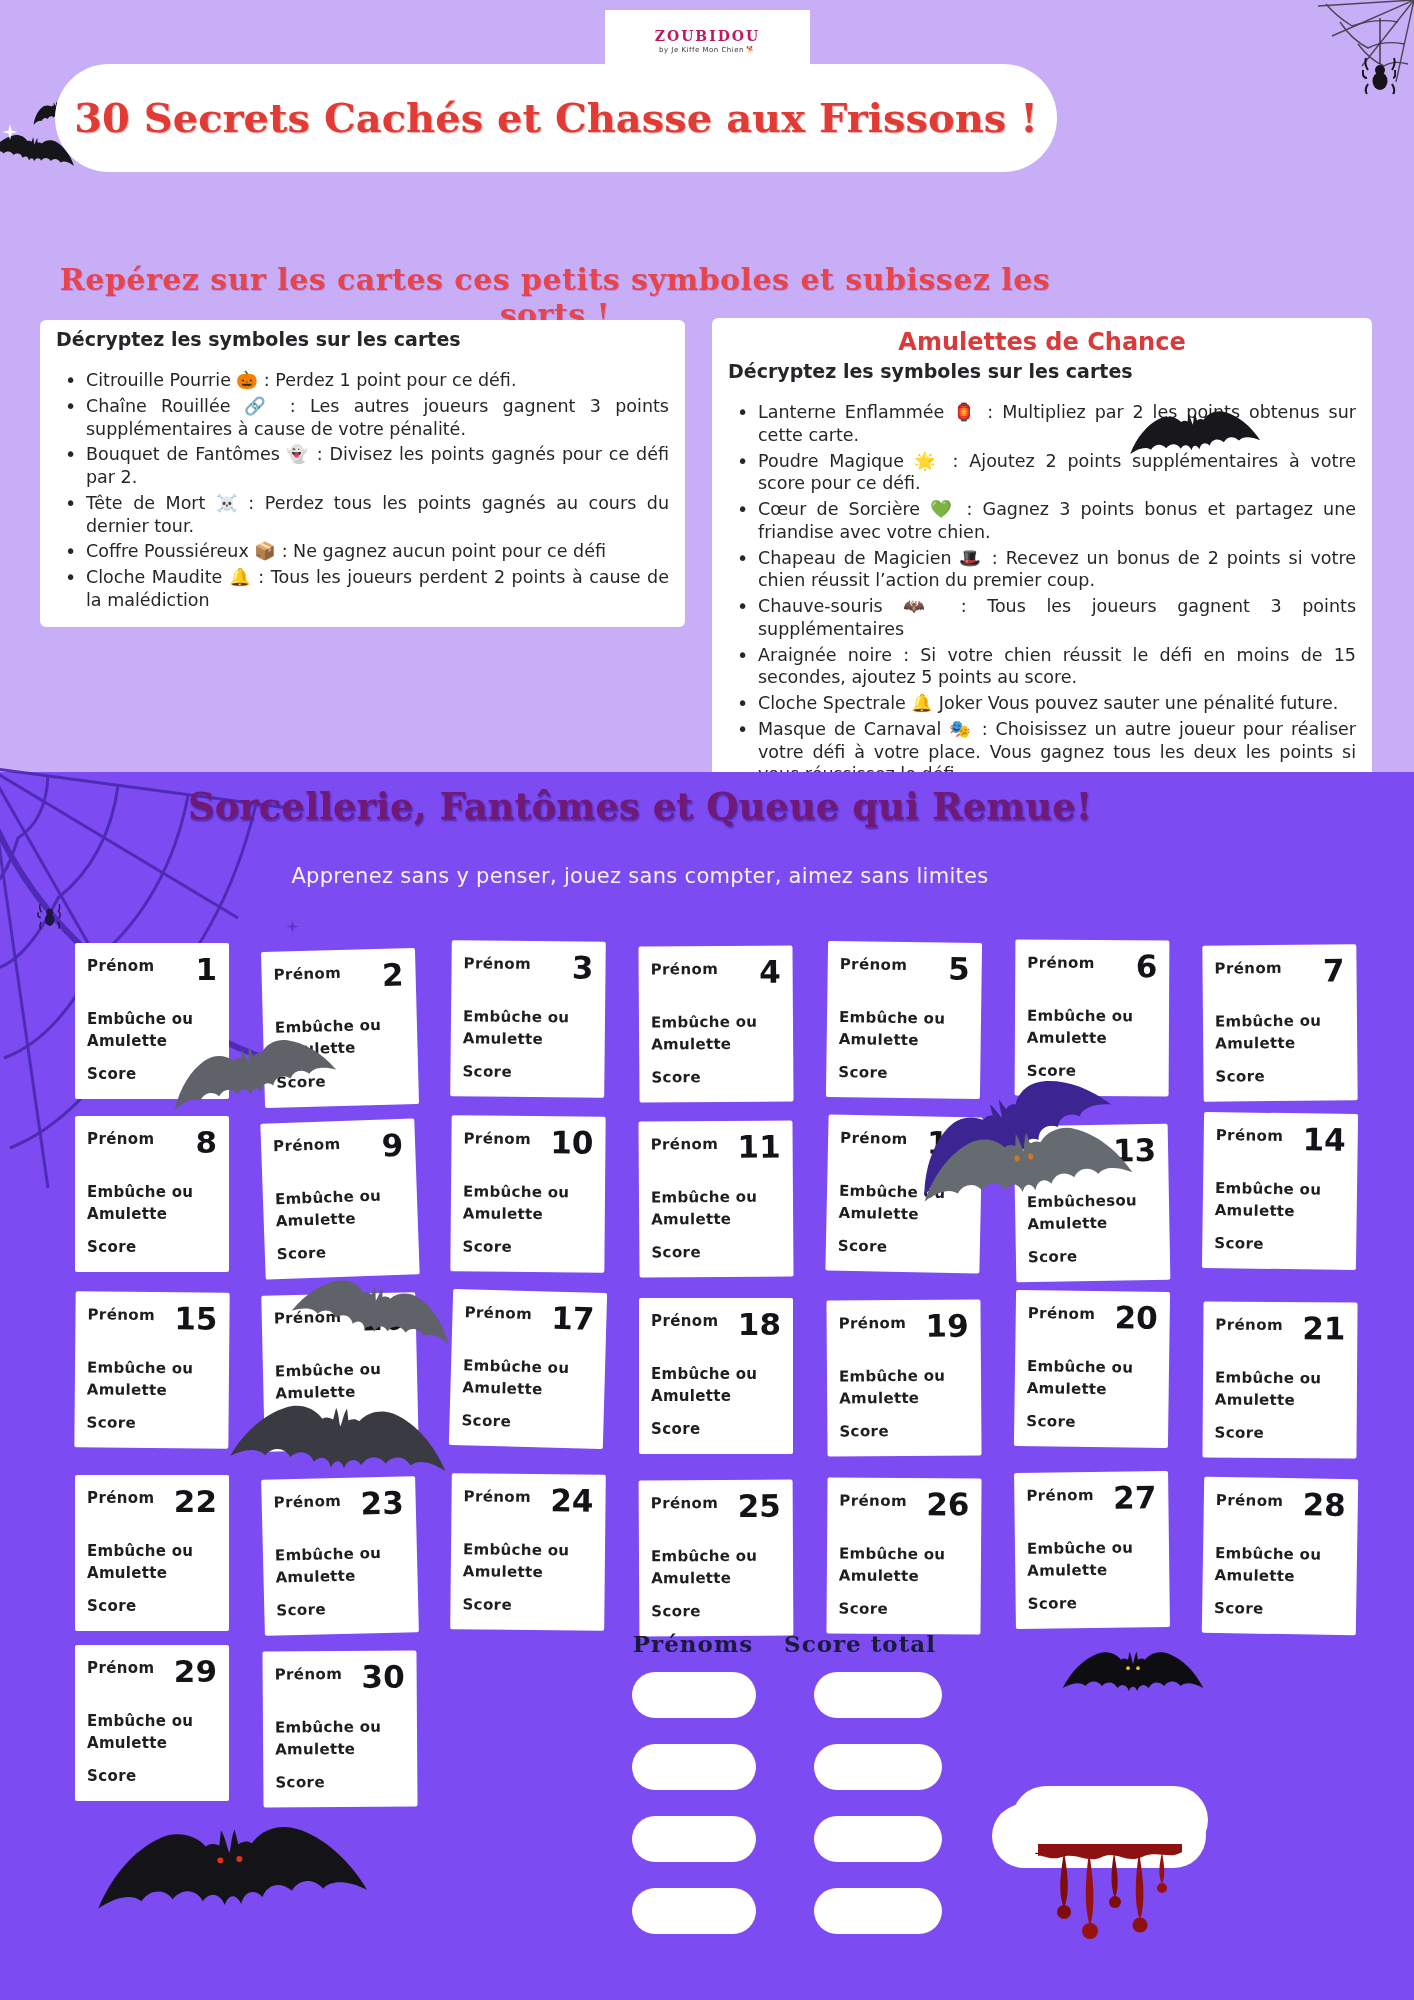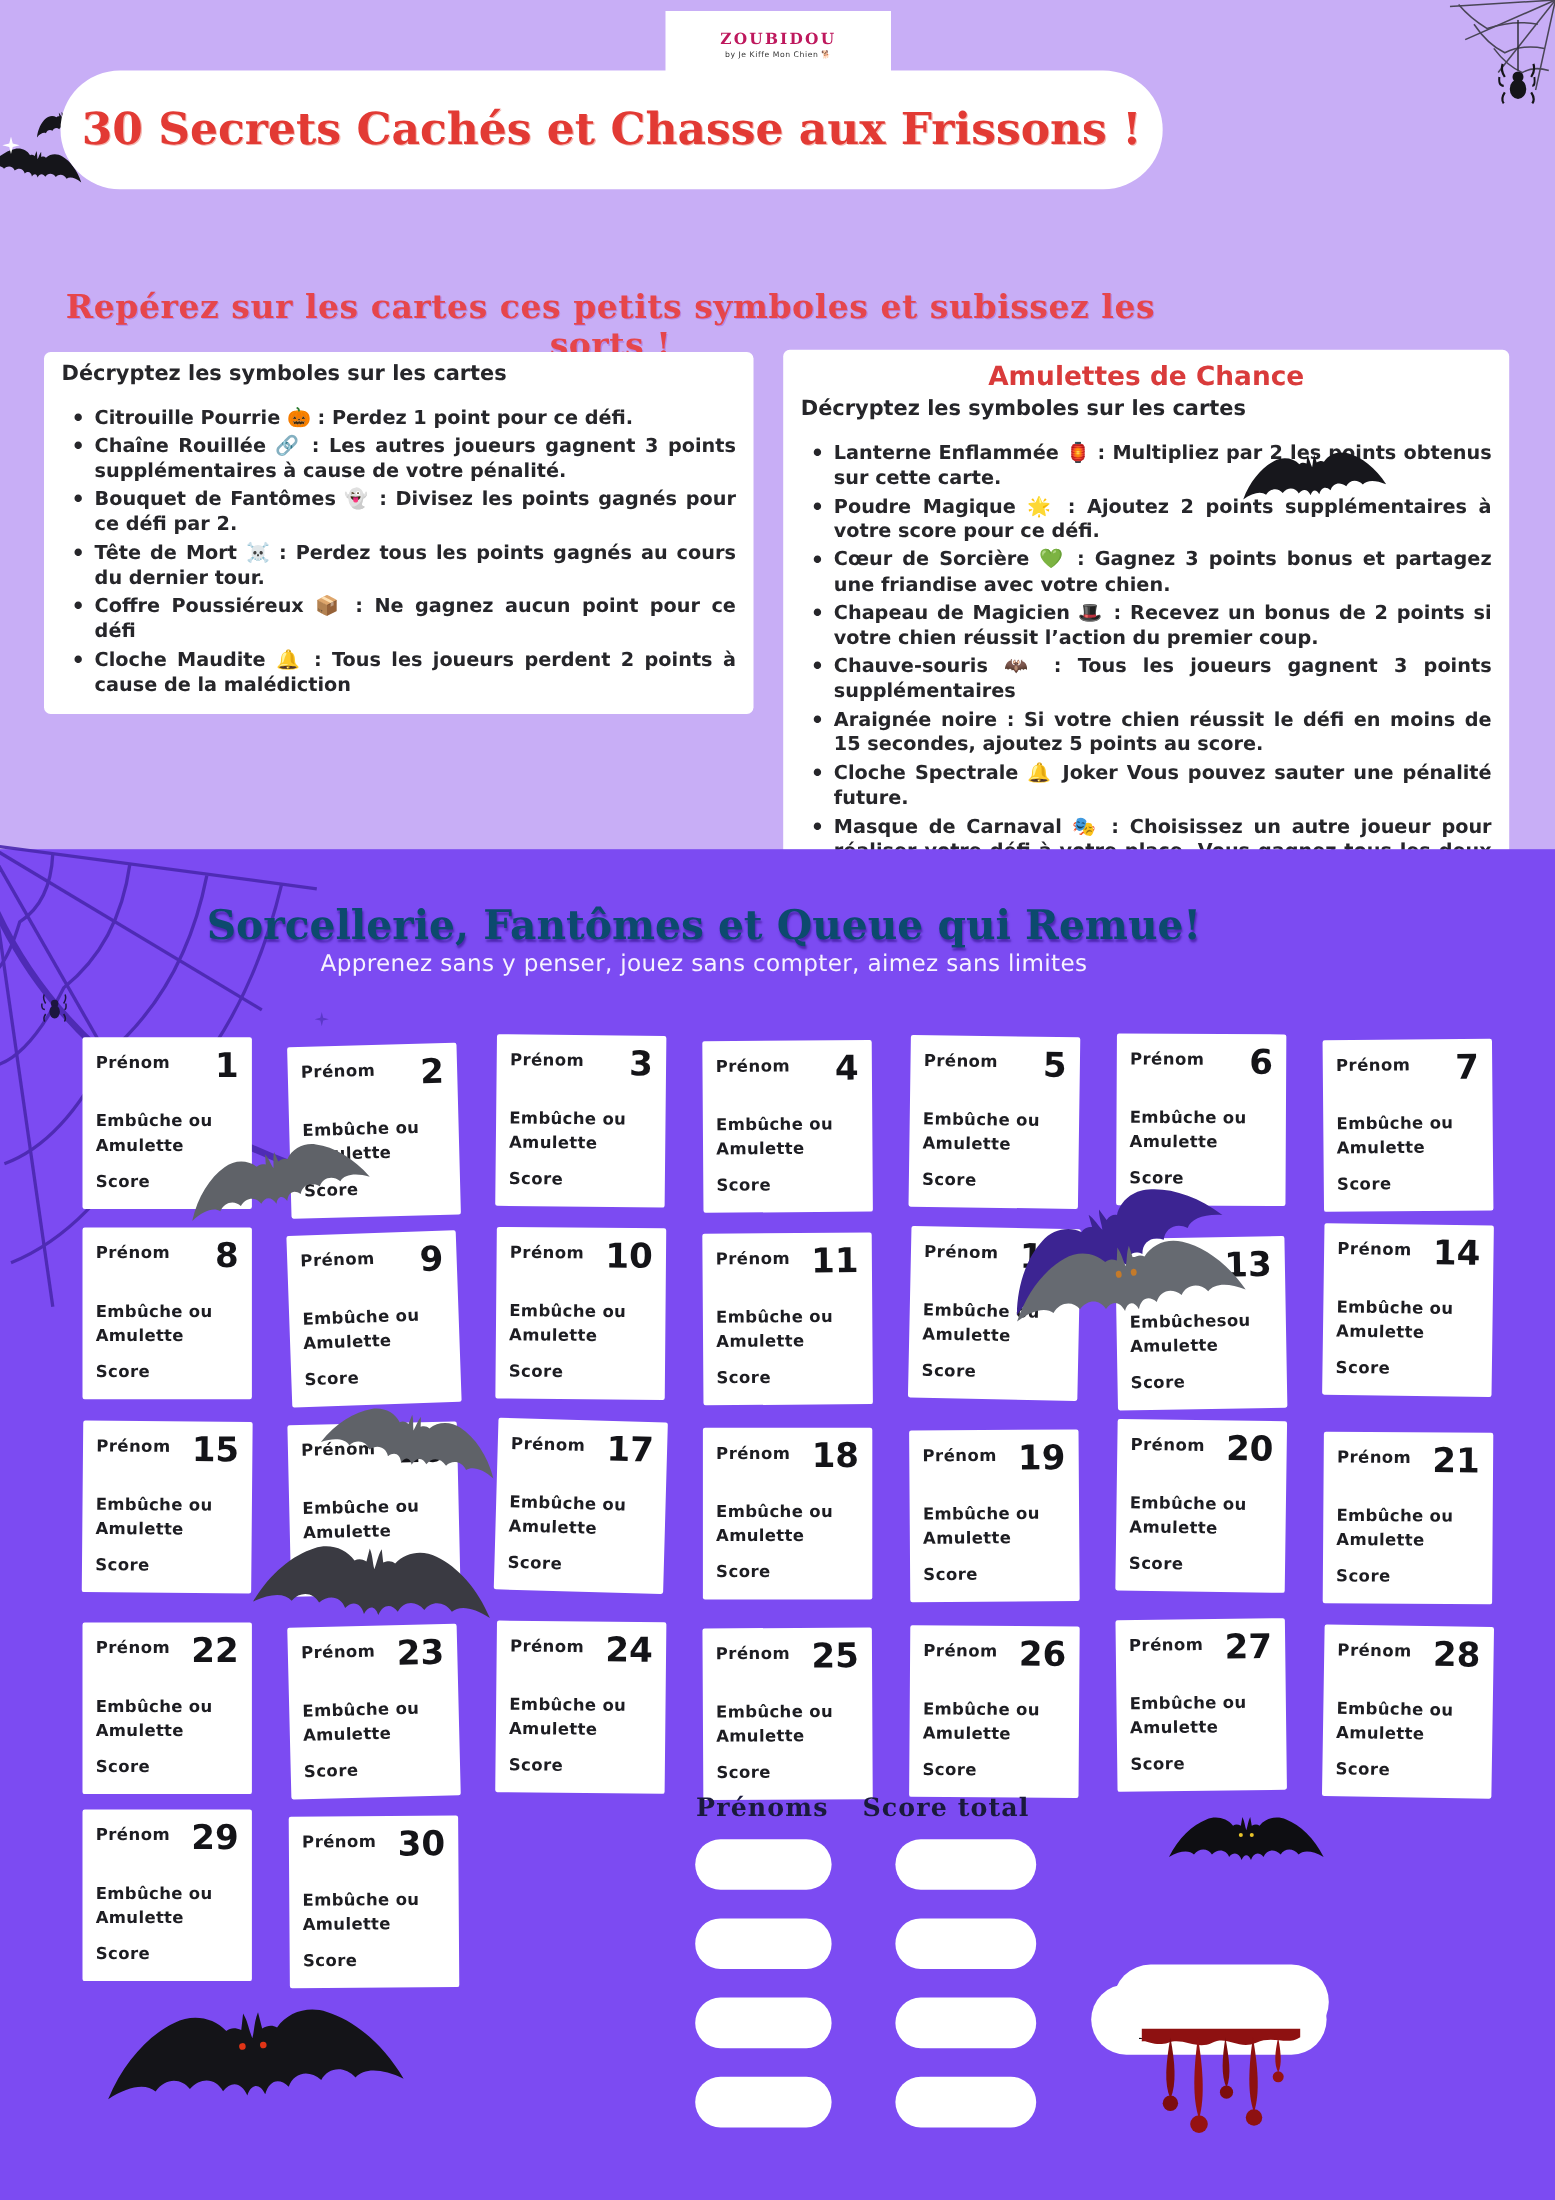--- a/index.html
+++ b/index.html
@@ -17,26 +17,26 @@
       font-family:"DejaVu Serif","Liberation Serif",serif;font-weight:700;font-size:40px;color:#e23a34;
       text-shadow:1px 1px 0 #f3b9b4;}
   .red-subtitle{position:absolute;left:30px;top:262px;width:1050px;text-align:center;
       font-family:"DejaVu Serif","Liberation Serif",serif;font-weight:700;font-size:30px;color:#e6464b;
       letter-spacing:.5px;text-shadow:1px 1px 0 #b489e8;}
   .panel{position:absolute;background:#fff;border-radius:6px;padding:8px 16px 12px 16px;box-sizing:border-box;color:#26262a;}
   .panel-left{left:40px;top:320px;width:645px;min-height:294px;}
   .panel-right{left:712px;top:318px;width:660px;min-height:440px;}
   .panel h2{margin:2px 0 4px 0;text-align:center;font-size:24px;color:#d93b3b;}
   .panel-intro{font-weight:700;font-size:19px;margin:0 0 19px 0;}
-  .bullet{position:relative;padding-left:30px;margin:0 0 3px 0;font-size:17.5px;line-height:1.3;text-align:justify;font-weight:bold;}
+  .bullet{position:relative;padding-left:30px;margin:0 0 3px 0;font-size:17.5px;line-height:1.3;text-align:justify;}
   .bullet::before{content:"•";position:absolute;left:9px;top:-1px;font-size:19px;}
   
   .purple-section{position:absolute;left:0;top:772px;width:1414px;height:1228px;background:#7c4bf2;}
-  .section-title{position:absolute;left:0;top:819px;width:1280px;text-align:center;
-      font-family:"DejaVu Serif","Liberation Serif",serif;font-weight:700;font-size:37px;color:#0c4a6e;
+  .section-title{position:absolute;left:0;top:784px;width:1280px;text-align:center;
+      font-family:"DejaVu Serif","Liberation Serif",serif;font-weight:700;font-size:37px;color:#701a75;
       text-shadow:1px 2px 2px #4d27b0;}
   .section-subtitle{position:absolute;left:0;top:864px;width:1280px;text-align:center;
       font-weight:400;font-size:21px;color:#f6f2ff;letter-spacing:.3px;}
   
   .card{position:absolute;width:154px;height:156px;background:#fff;border-radius:2px;box-sizing:border-box;padding:14px 12px;}
   .card-top{display:flex;justify-content:space-between;align-items:flex-start;}
   .c-label{font-weight:700;font-size:15px;letter-spacing:.4px;color:#1d1d22;}
   .c-num{font-weight:700;font-size:31px;line-height:.8;color:#141418;}
   .c-type{position:absolute;left:12px;top:66px;width:114px;font-weight:700;font-size:15px;line-height:1.45;letter-spacing:.3px;color:#1d1d22;}
   .c-score{position:absolute;left:12px;top:122px;font-weight:700;font-size:15px;letter-spacing:.4px;color:#1d1d22;}

